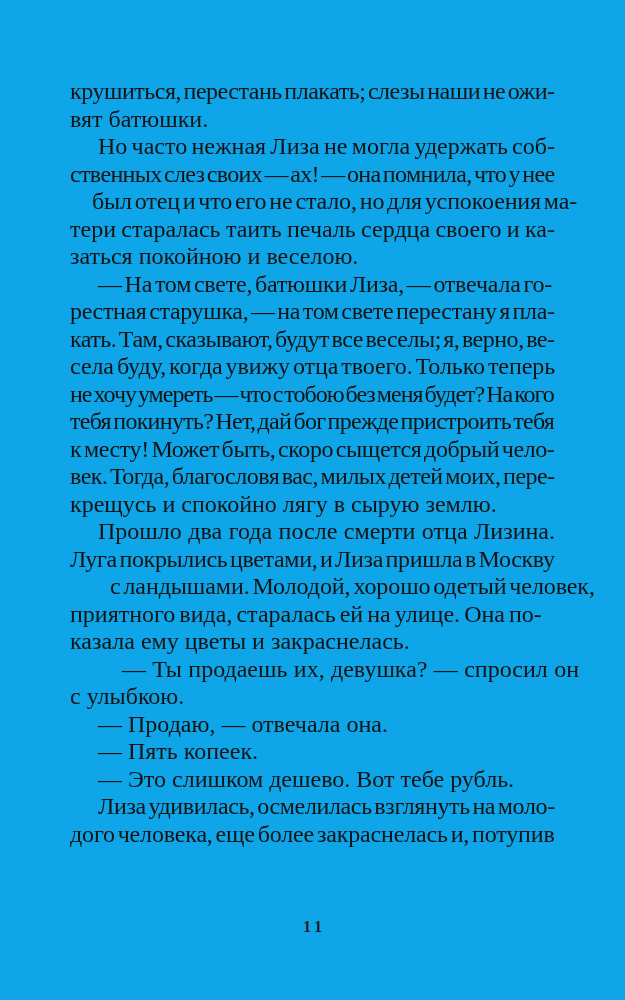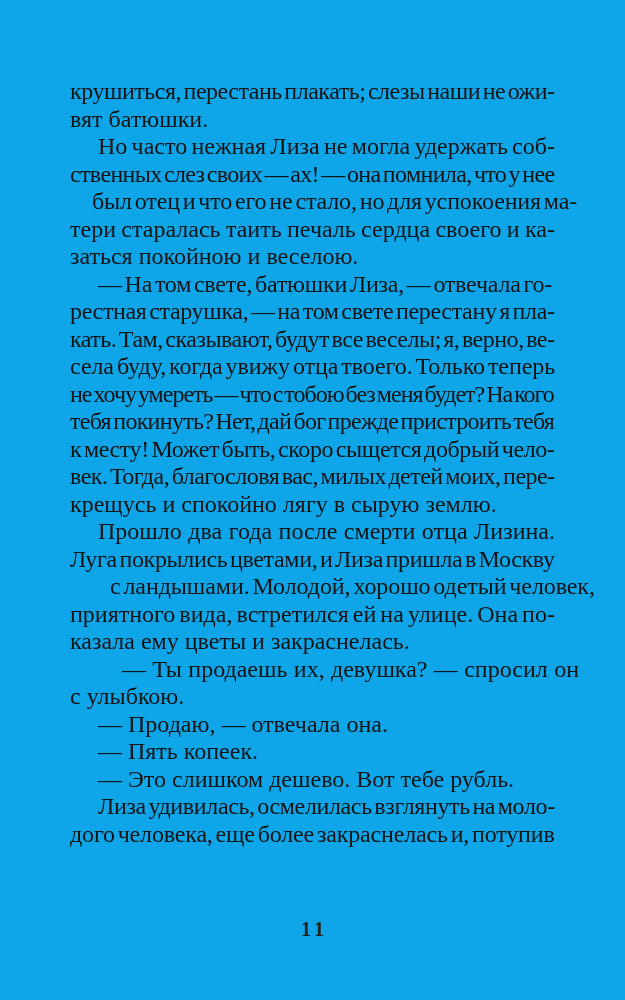--- a/index.html
+++ b/index.html
@@ -31,21 +31,21 @@
   }
   .line.indent {
     padding-left: 28px;
   }
   .page-number {
     position: absolute;
     left: 0;
     top: 918px;
     width: 625px;
     text-align: center;
-    font-size: 20px;
+    font-size: 16px;
     font-weight: bold;
     letter-spacing: 4px;
     padding-left: 4px;
     box-sizing: border-box;
     color: #222222;
   }
 </style>
 </head>
 <body>
 
@@ -63,21 +63,21 @@
       <div class="line"><span style="letter-spacing: -0.49px; word-spacing: -3px;">кать. Там, сказывают, будут все веселы; я, верно, ве-</span></div>
       <div class="line"><span style="letter-spacing: -0.07px; word-spacing: -3px;">села буду, когда увижу отца твоего. Только теперь</span></div>
       <div class="line"><span style="letter-spacing: -1.01px; word-spacing: -3px;">не хочу умереть — что с тобою без меня будет? На кого</span></div>
       <div class="line"><span style="letter-spacing: -0.71px; word-spacing: -3px;">тебя покинуть? Нет, дай бог прежде пристроить тебя</span></div>
       <div class="line"><span style="letter-spacing: -0.39px; word-spacing: -3px;">к месту! Может быть, скоро сыщется добрый чело-</span></div>
       <div class="line"><span style="letter-spacing: -0.52px; word-spacing: -3px;">век. Тогда, благословя вас, милых детей моих, пере-</span></div>
       <div class="line"><span>крещусь и спокойно лягу в сырую землю.</span></div>
       <div class="line indent"><span style="word-spacing: 0.51px;">Прошло два года после смерти отца Лизина.</span></div>
       <div class="line"><span style="letter-spacing: -0.35px; word-spacing: -3px;">Луга покрылись цветами, и Лиза пришла в Москву</span></div>
       <div class="line"><span style="letter-spacing: -0.09px; word-spacing: -3px; margin-left: 40px;">с ландышами. Молодой, хорошо одетый человек,</span></div>
-      <div class="line"><span style="word-spacing: -1.94px;">приятного вида, встретился ей на улице. Она по-</span></div>
+      <div class="line"><span style="word-spacing: -1.94px;">приятного вида, старалась ей на улице. Она по-</span></div>
       <div class="line"><span>казала ему цветы и закраснелась.</span></div>
       <div class="line indent"><span style="word-spacing: 0.37px; margin-left: 24px;">— Ты продаешь их, девушка? — спросил он</span></div>
       <div class="line"><span>с улыбкою.</span></div>
       <div class="line indent"><span>— Продаю, — отвечала она.</span></div>
       <div class="line indent"><span>— Пять копеек.</span></div>
       <div class="line indent"><span>— Это слишком дешево. Вот тебе рубль.</span></div>
       <div class="line indent"><span style="letter-spacing: -0.37px; word-spacing: -3px;">Лиза удивилась, осмелилась взглянуть на моло-</span></div>
       <div class="line"><span style="letter-spacing: -0.16px; word-spacing: -3px;">дого человека, еще более закраснелась и, потупив</span></div>
     </div>
   <div class="page-number">11</div>

